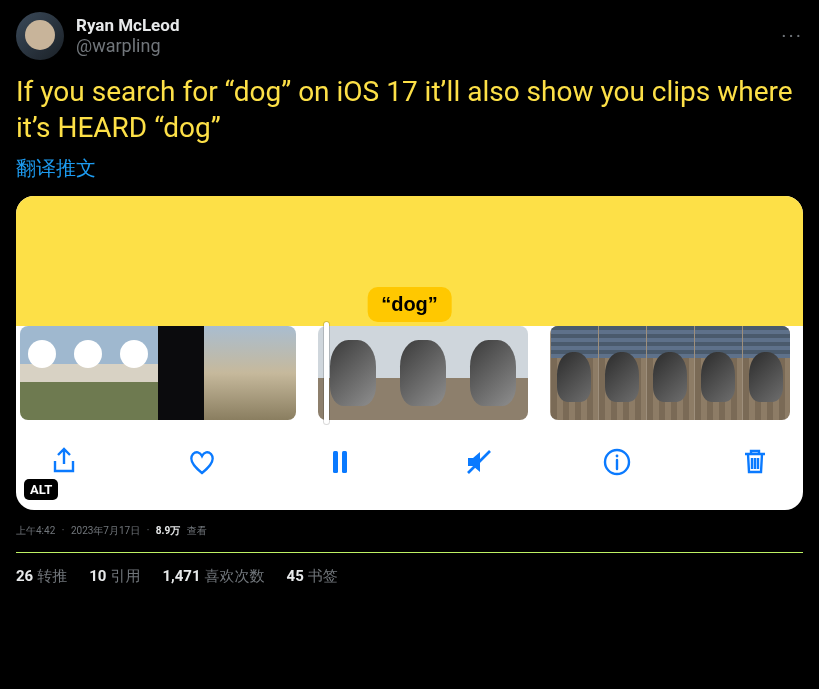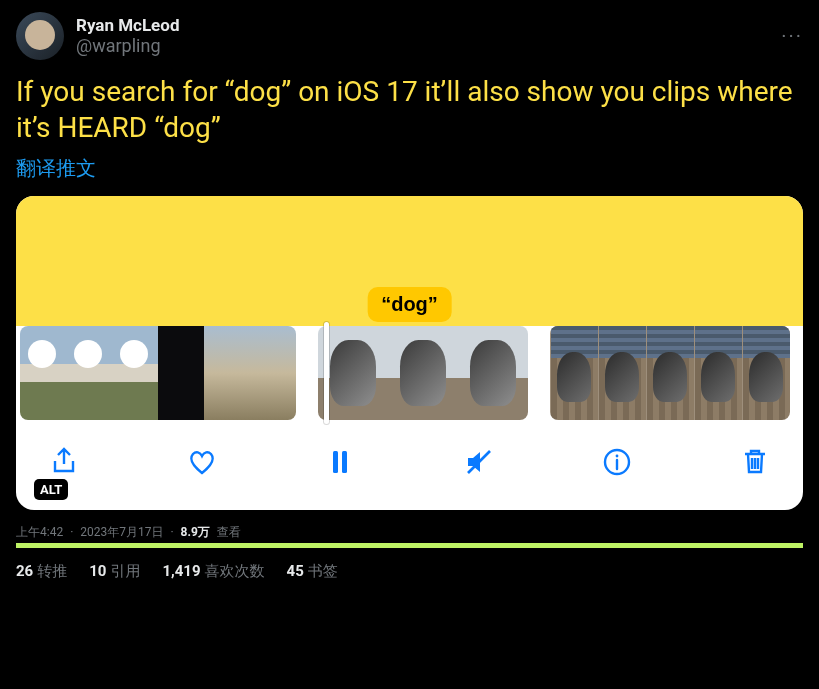--- a/index.html
+++ b/index.html
@@ -144,35 +144,35 @@
     height: 36px;
     color: #0a7aff;
     display: flex;
     align-items: center;
     justify-content: center;
     cursor: pointer;
   }
   .ctrl svg { width: 32px; height: 32px; }
   .alt-badge {
     position: absolute;
-    left: 18px;
+    left: 8px;
     bottom: 10px;
     background: #000;
     color: #fff;
     font-weight: 700;
     font-size: 13px;
     padding: 3px 6px;
     border-radius: 5px;
     cursor: pointer;
   }
   .meta {
     color: #71767b;
-    font-size: 12px;
-    padding-bottom: 2px;
-    border-bottom: 5px solid #bef264;
+    font-size: 10px;
+    padding-bottom: 14px;
+    border-bottom: 1px solid #bef264;
   }
   .meta .dot { margin: 0 4px; }
   .meta .views-count { color: #e7e9ea; font-weight: 700; }
   .stats {
     display: flex;
     gap: 22px;
     padding: 14px 0;
     font-size: 15px;
     color: #71767b;
   }
@@ -282,20 +282,20 @@
   </div>
 
   <div class="stats">
     <span class="stat">
       <span class="num">26</span><span>转推</span>
     </span>
     <span class="stat">
       <span class="num">10</span><span>引用</span>
     </span>
     <span class="stat">
-      <span class="num">1,419</span><span>喜欢次数</span>
+      <span class="num">1,471</span><span>喜欢次数</span>
     </span>
     <span class="stat">
       <span class="num">45</span><span>书签</span>
     </span>
   </div>
 
 </div>
 
 </body></html>

